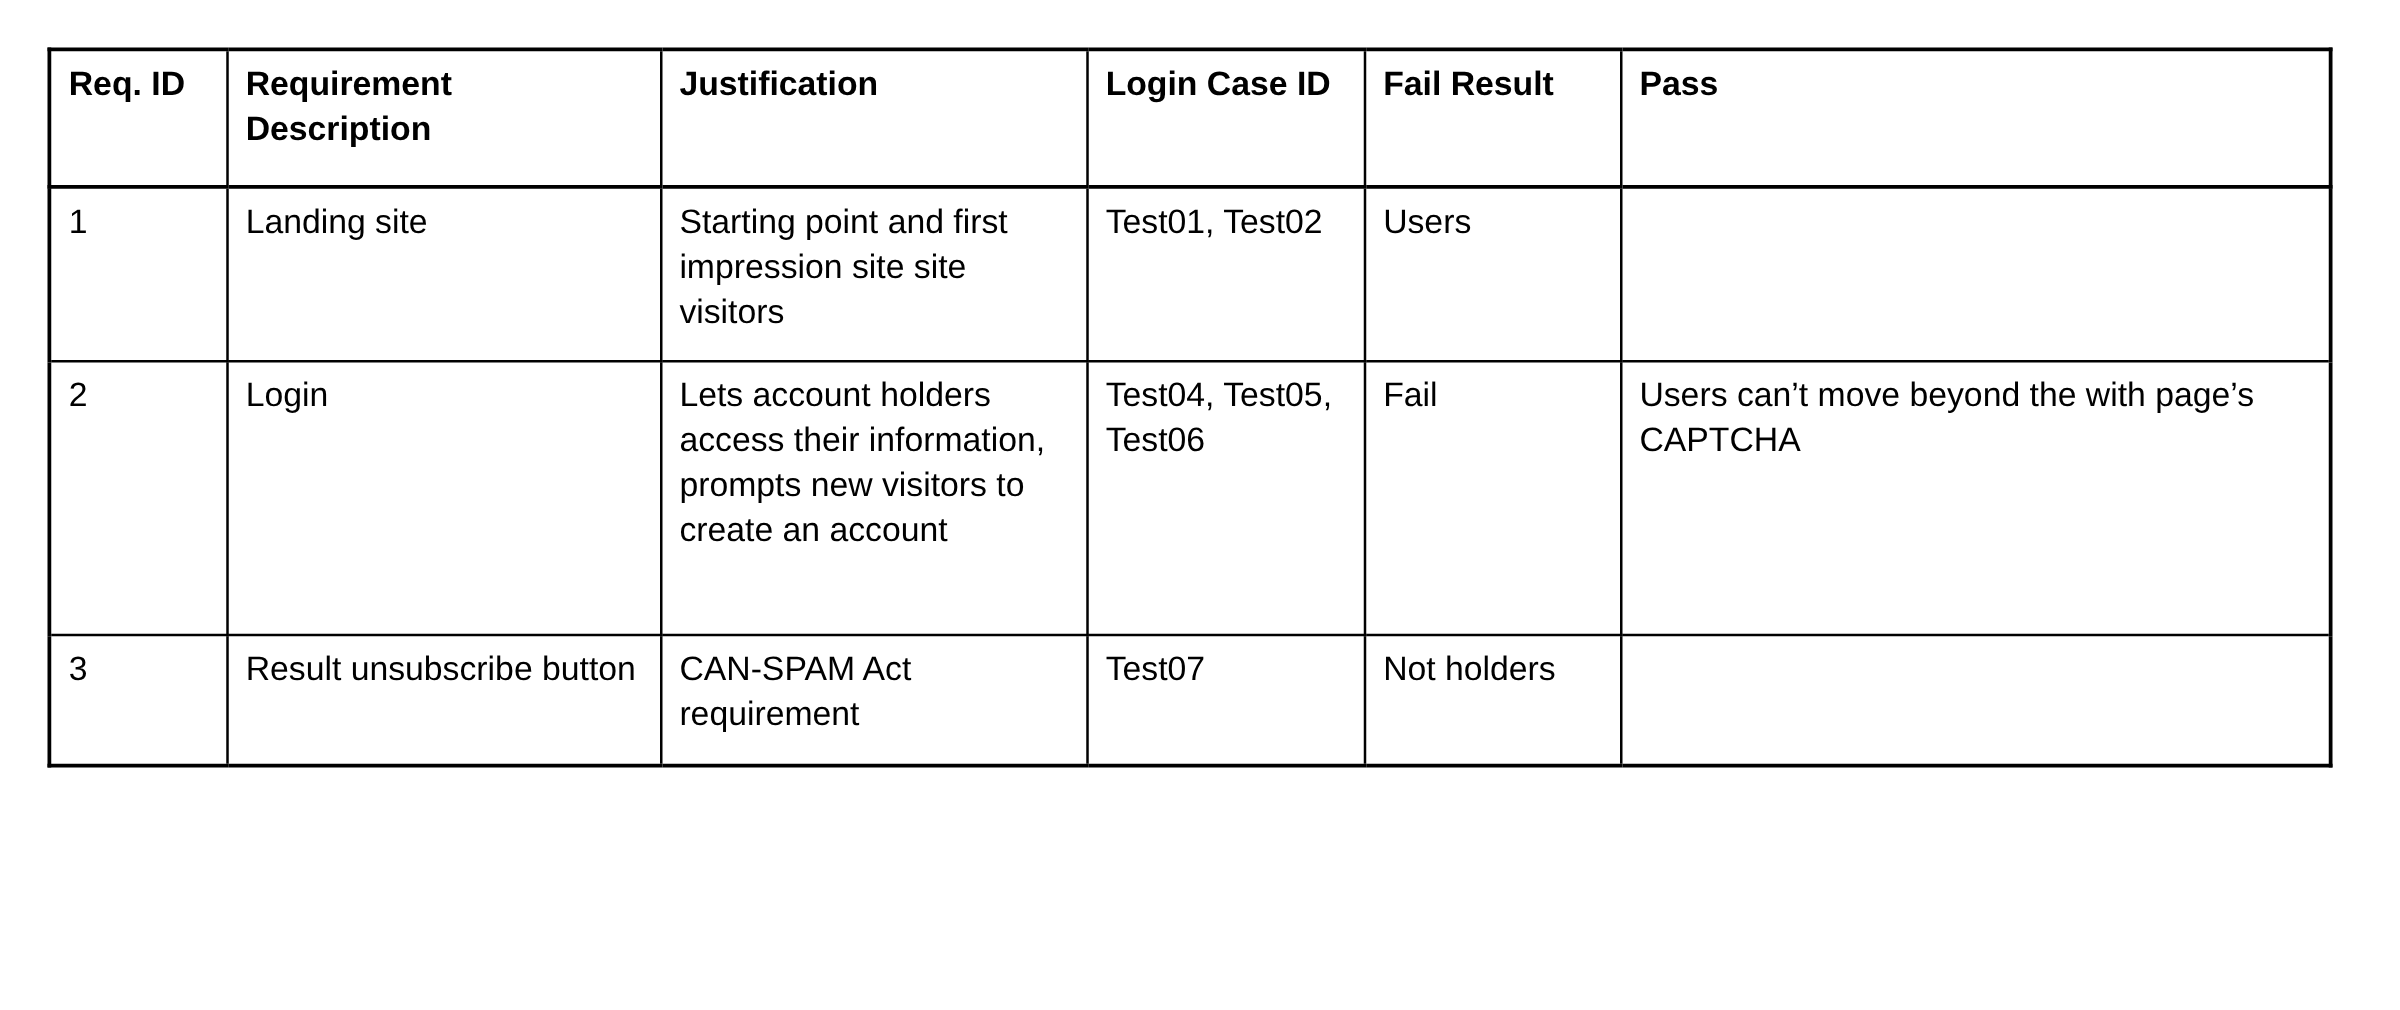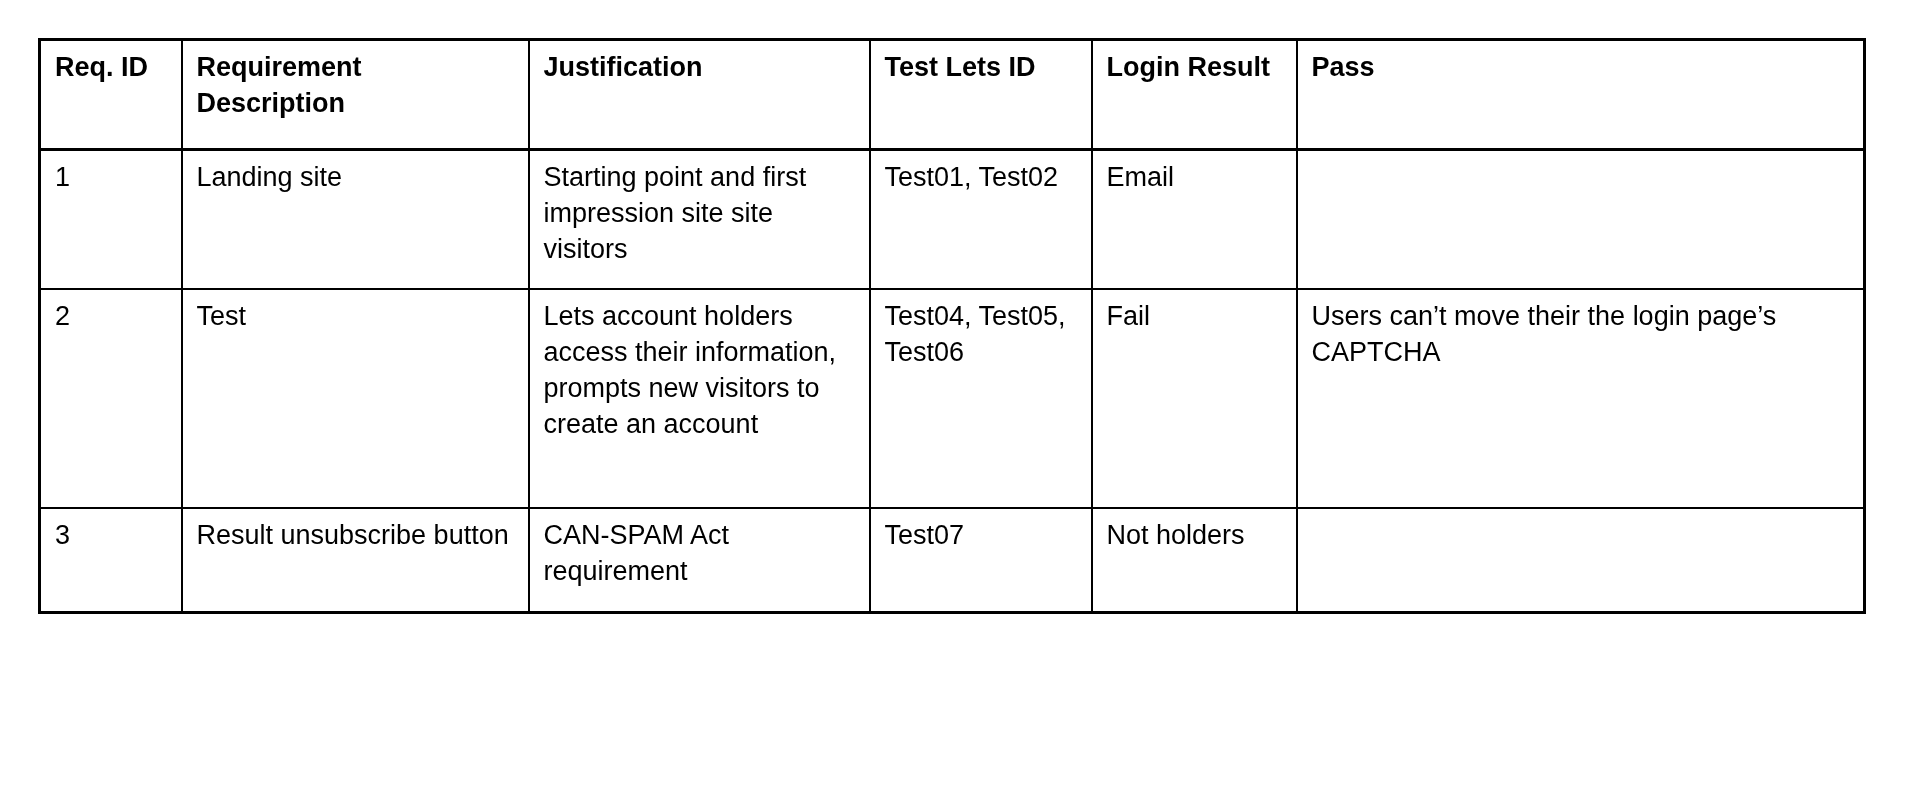--- a/index.html
+++ b/index.html
@@ -92,44 +92,44 @@
       <col class="col-testcase">
       <col class="col-result">
       <col class="col-notes">
     </colgroup>
 
     <thead>
       <tr>
         <th>Req. ID</th>
         <th>Requirement Description</th>
         <th>Justification</th>
-        <th>Test Lets ID</th>
-        <th>Login Result</th>
+        <th>Login Case ID</th>
+        <th>Fail Result</th>
         <th>Pass</th>
       </tr>
     </thead>
 
     <tbody>
 
       <tr class="row-1">
         <td>1</td>
         <td>Landing site</td>
         <td>Starting point and first impression site site visitors</td>
         <td>Test01, Test02</td>
-        <td>Email</td>
+        <td>Users</td>
         <td class="cell-empty"></td>
       </tr>
 
       <tr class="row-2">
         <td>2</td>
-        <td>Test</td>
+        <td>Login</td>
         <td>Lets account holders access their information, prompts new visitors to create an account</td>
         <td>Test04, Test05, Test06</td>
         <td>Fail</td>
-        <td>Users can’t move their the login page’s CAPTCHA</td>
+        <td>Users can’t move beyond the with page’s CAPTCHA</td>
       </tr>
 
       <tr class="row-3">
         <td>3</td>
         <td>Result unsubscribe button</td>
         <td>CAN-SPAM Act requirement</td>
         <td>Test07</td>
         <td>Not holders</td>
         <td class="cell-empty"></td>
       </tr>

